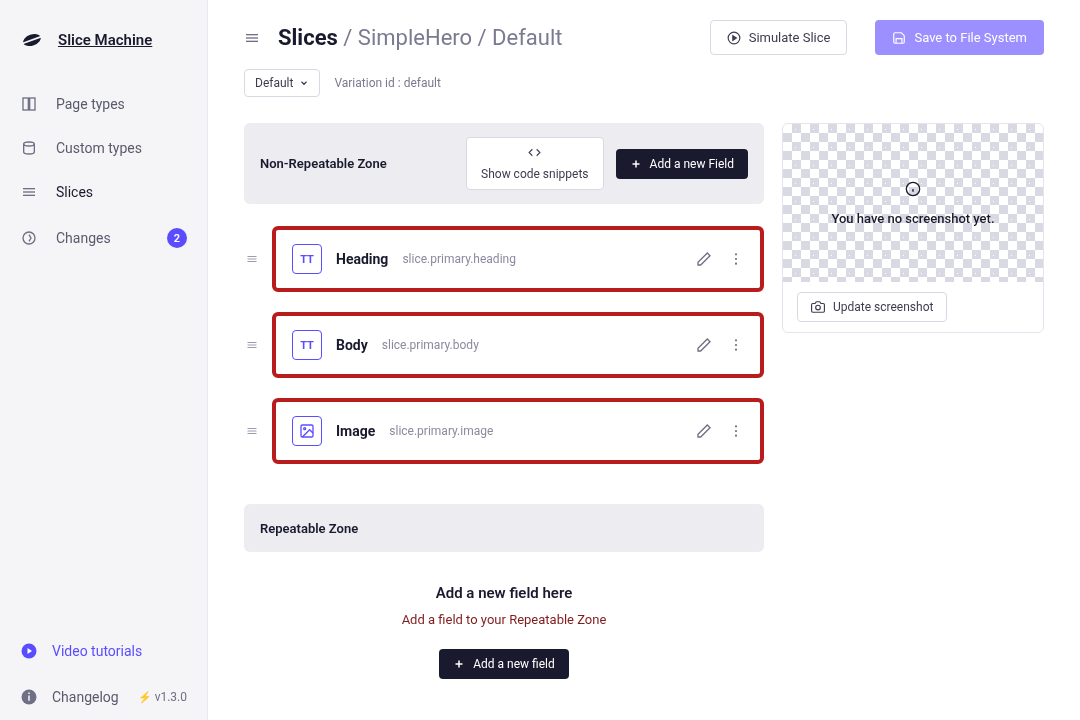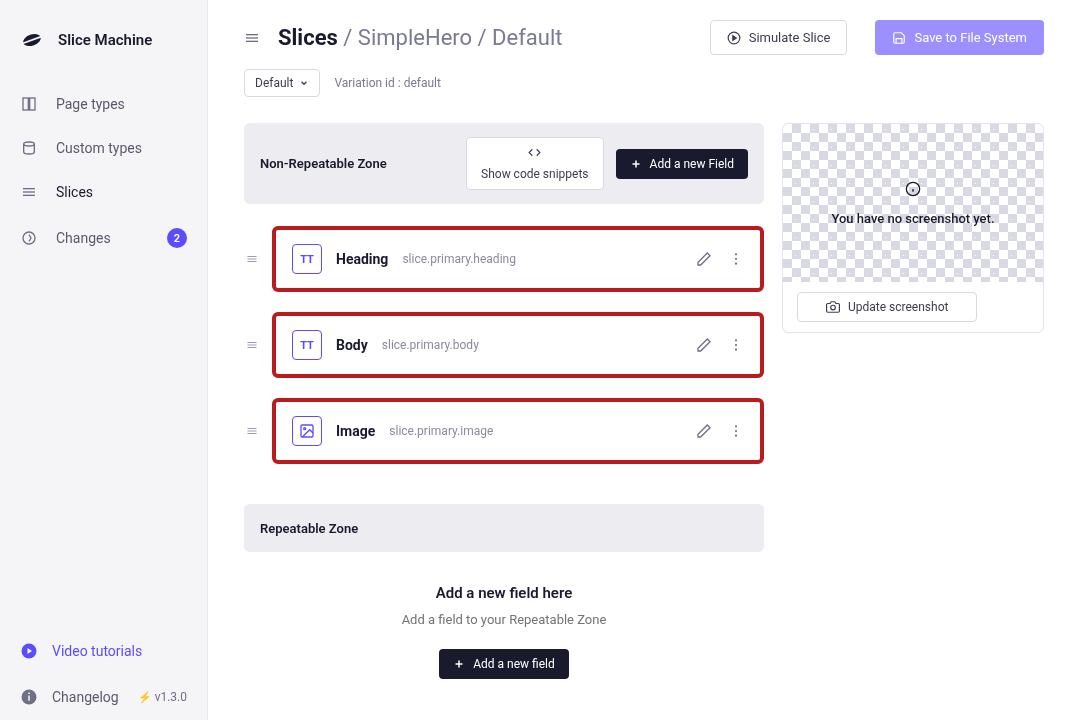--- a/index.html
+++ b/index.html
@@ -1,21 +1,21 @@
 <!DOCTYPE html>
 <html><head>
 <meta charset="utf-8">
 <style>
   * { box-sizing: border-box; margin: 0; padding: 0; }
   body { font-family: -apple-system, BlinkMacSystemFont, "Segoe UI", Roboto, sans-serif; background: #fff; color: #1a1a2e; font-size: 14px; }
   .app { display: flex; width: 1080px; height: 720px; overflow: hidden; }
   .sidebar { width: 208px; background: #f5f5f7; display: flex; flex-direction: column; border-right: 1px solid #e8e8ee; }
   .brand { display: flex; align-items: center; gap: 14px; padding: 28px 20px 30px; }
   .brand-logo { width: 24px; height: 24px; display:flex; align-items:center; justify-content:center; }
-  .brand-name { font-weight: 600; font-size: 15px; color:#1a1a2e; }
+  .brand-name { font-weight: 600; font-size: 15px; color:#1a1a2e;text-decoration:underline; }
   .nav { flex: 1; display: flex; flex-direction: column; }
   .nav-item { display: flex; align-items: center; gap: 18px; padding: 14px 20px; color: #5a5a6e; cursor: pointer; font-size: 14px; }
   .nav-item .icon { width: 18px; display:flex; justify-content:center; color:#6f6f85; }
   .nav-item .badge { margin-left: auto; background: #5b4dff; color: #fff; border-radius: 10px; min-width: 20px; height: 20px; display:flex; align-items:center; justify-content:center; font-size:11px; font-weight:600; }
   .nav-item.slices { color:#1a1a2e; }
   .footer-link { display:flex; align-items:center; gap: 14px; padding: 14px 20px; color:#5b4dff; cursor:pointer; }
   .footer-link .icon { width: 18px; display:flex; justify-content:center; }
   .changelog-row { display:flex; align-items:center; gap: 14px; padding: 14px 20px; color:#5a5a6e; }
   .changelog-row .icon { width:18px; display:flex; justify-content:center; }
   .changelog-row .ver { margin-left: auto; font-size:12px; color:#6f6f85; }
@@ -43,36 +43,36 @@
   .field-card { flex:1; border:4px solid #b91c1c; border-radius:6px; padding:14px 16px; display:flex; align-items:center; gap:14px; background:#fff; }
   .field-icon { width:30px; height:30px; border:1px solid #5b4dff; color:#5b4dff; border-radius:4px; display:flex; align-items:center; justify-content:center; font-size:11px; font-weight:700; }
   .field-name { font-weight:700; font-size:14px; color:#1a1a2e; }
   .field-path { font-size:12px; color:#8a8aa0; }
   .field-actions { margin-left:auto; display:flex; gap:16px; color:#6f6f85; }
   .icon-btn { cursor:pointer; display:flex; align-items:center; }
   .repeat-header { background:#ececf1; border-radius:6px; padding: 16px 16px; margin-top: 40px; }
   .repeat-header .title { font-weight:600; font-size:13px; color:#1a1a2e; }
   .empty-zone { text-align:center; padding: 32px 0 40px; }
   .empty-title { font-weight:600; font-size:15px; color:#1a1a2e; margin-bottom:10px; }
-  .empty-sub { color:#737373; font-size:13px; margin-bottom:22px; }
+  .empty-sub { color:#7f1d1d; font-size:13px; margin-bottom:22px; }
   .side-col { width:262px; }
   .preview-box { border:1px solid #e4e4ee; border-radius:6px; overflow:hidden; background:#fff; }
   .checker { height:158px; background-image:
     linear-gradient(45deg,#d9d9e3 25%,transparent 25%),
     linear-gradient(-45deg,#d9d9e3 25%,transparent 25%),
     linear-gradient(45deg,transparent 75%,#d9d9e3 75%),
     linear-gradient(-45deg,transparent 75%,#d9d9e3 75%);
     background-size:18px 18px;
     background-position:0 0,0 9px,9px -9px,-9px 0;
     display:flex; flex-direction:column; align-items:center; justify-content:center; gap:14px;
   }
   .checker .info-icon { color:#1a1a2e; }
   .checker .msg { font-size:13px; color:#1a1a2e; font-weight:500; }
   .update-row { padding:10px 14px; }
-  .update-btn { display:flex; align-items:center; gap:8px; border:1px solid #d9d9e3; border-radius:4px; padding:7px 28px; font-size:12px; color:#3d3d50; cursor:pointer; width:fit-content; }
+  .update-btn { display:flex; align-items:center; gap:8px; border:1px solid #d9d9e3; border-radius:4px; padding:7px 13px; font-size:12px; color:#3d3d50; cursor:pointer; width:fit-content; }
   svg { display:block; }
   .lightning { font-size:11px; }
 </style>
 </head>
 <body>
 
 <div class="app">
   <aside class="sidebar">
     <div class="brand">
       <span class="brand-logo">

